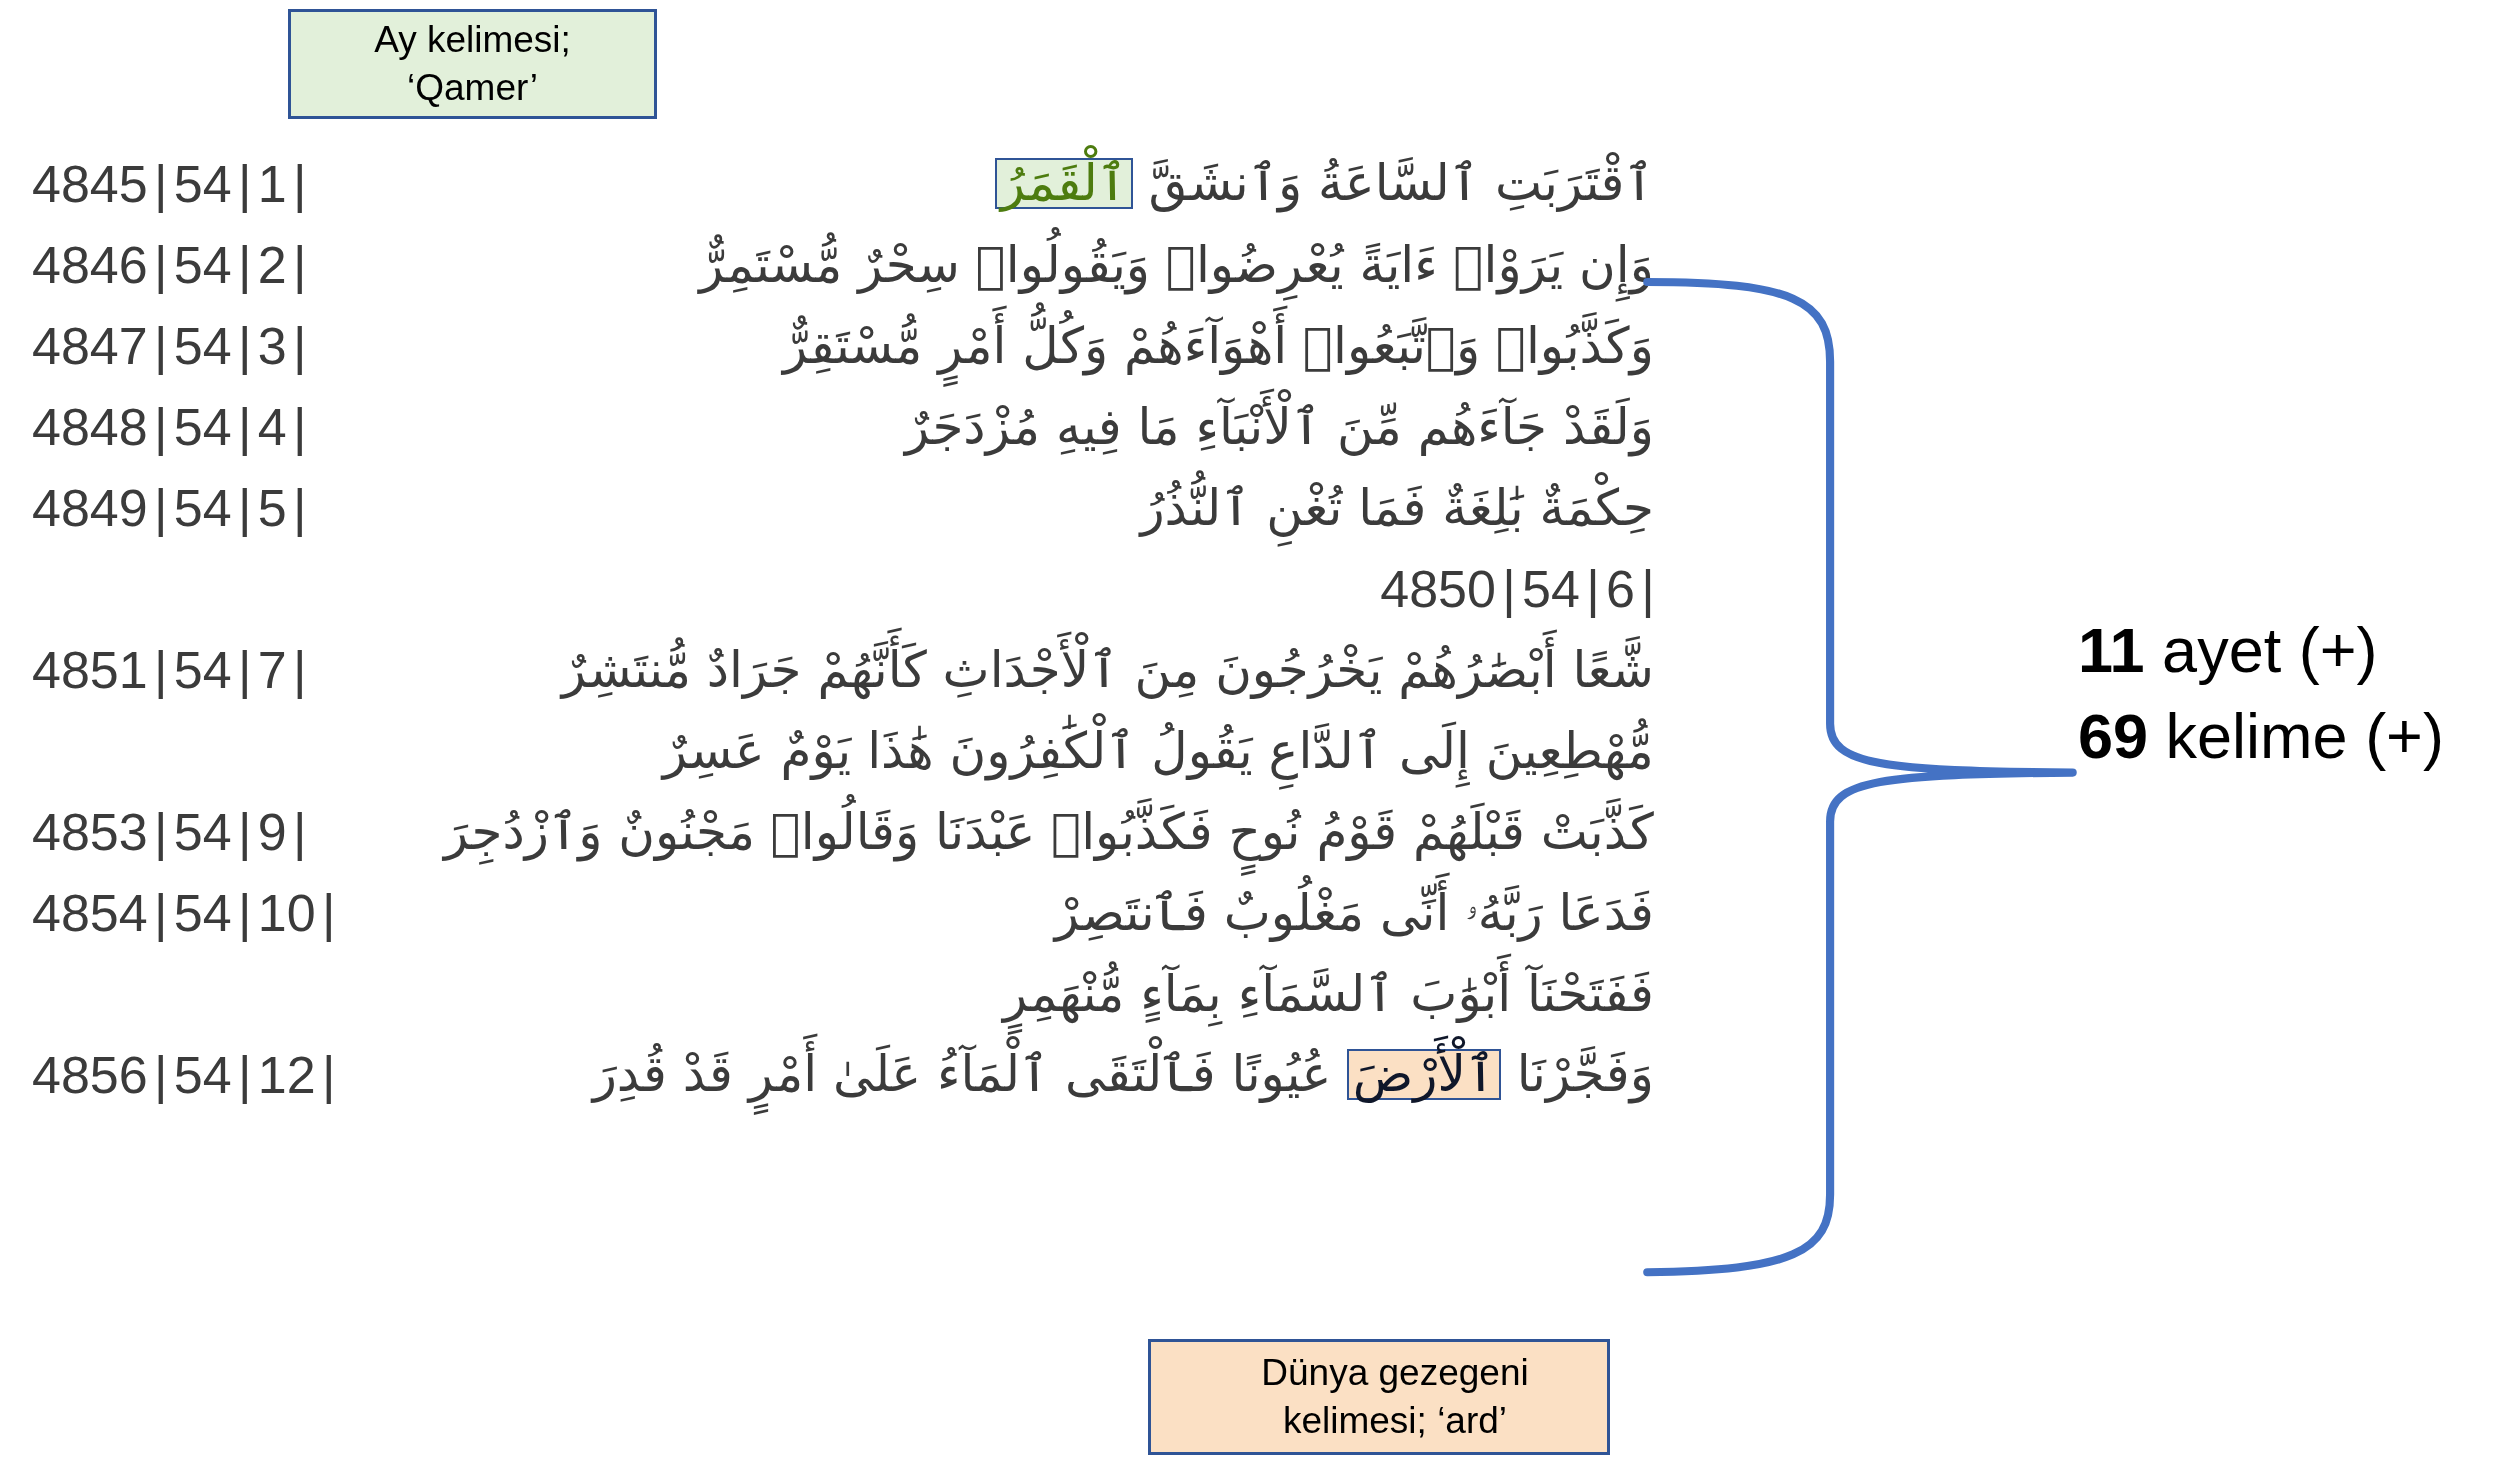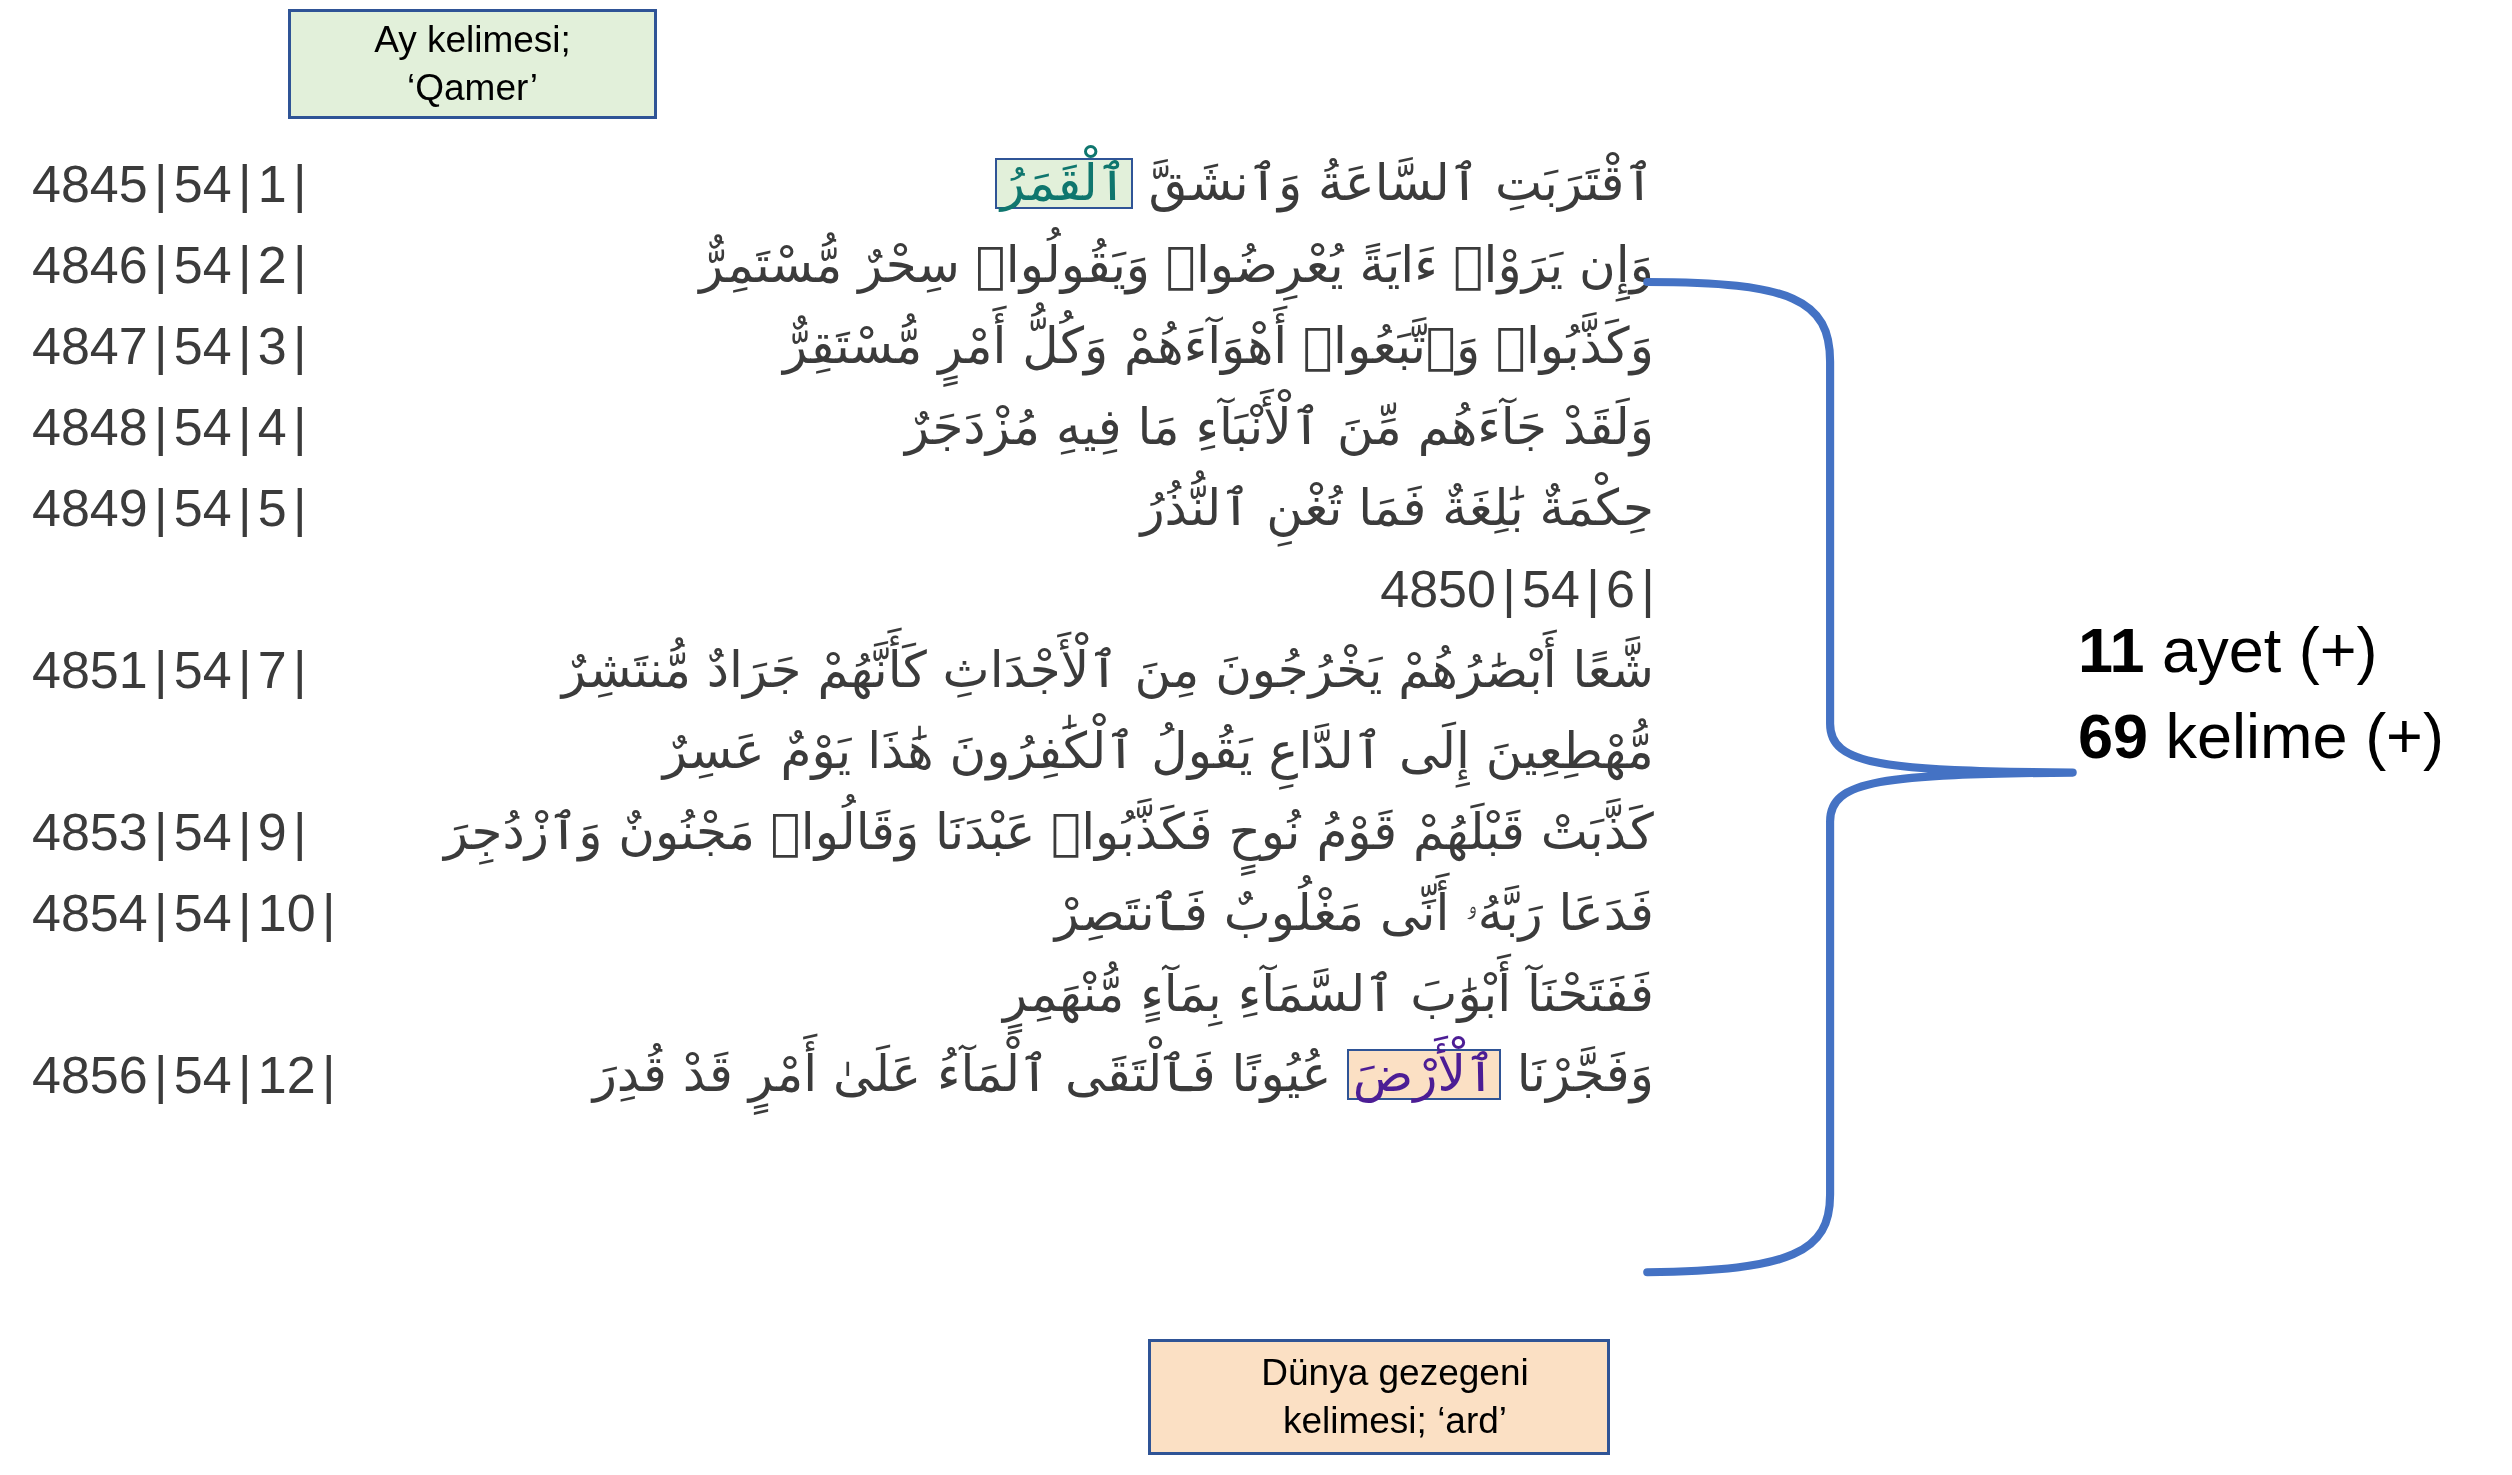--- a/index.html
+++ b/index.html
@@ -68,22 +68,22 @@
     padding-right: 7.2px;
     overflow: visible;
   }
   .hl {
     display: inline-block;
     box-sizing: border-box;
     border: 2.7px solid #2F5496;
     padding: 0 3.6px;
     line-height: 0.95;
   }
-  .hl-green  { background: #E2F0DA; color: #0f766e; margin-left: 35px; }
-  .hl-orange { background: #FBE0C4; color: #4c1d95; }
+  .hl-green  { background: #E2F0DA; color: #4d7c0f; margin-left: 35px; }
+  .hl-orange { background: #FBE0C4; color: #0f172a; }
 
   
   #brace-svg {
     position: absolute;
     left: 1611px;
     top: 253px;
     width: 507px;
     height: 1050px;
     pointer-events: none;
   }

